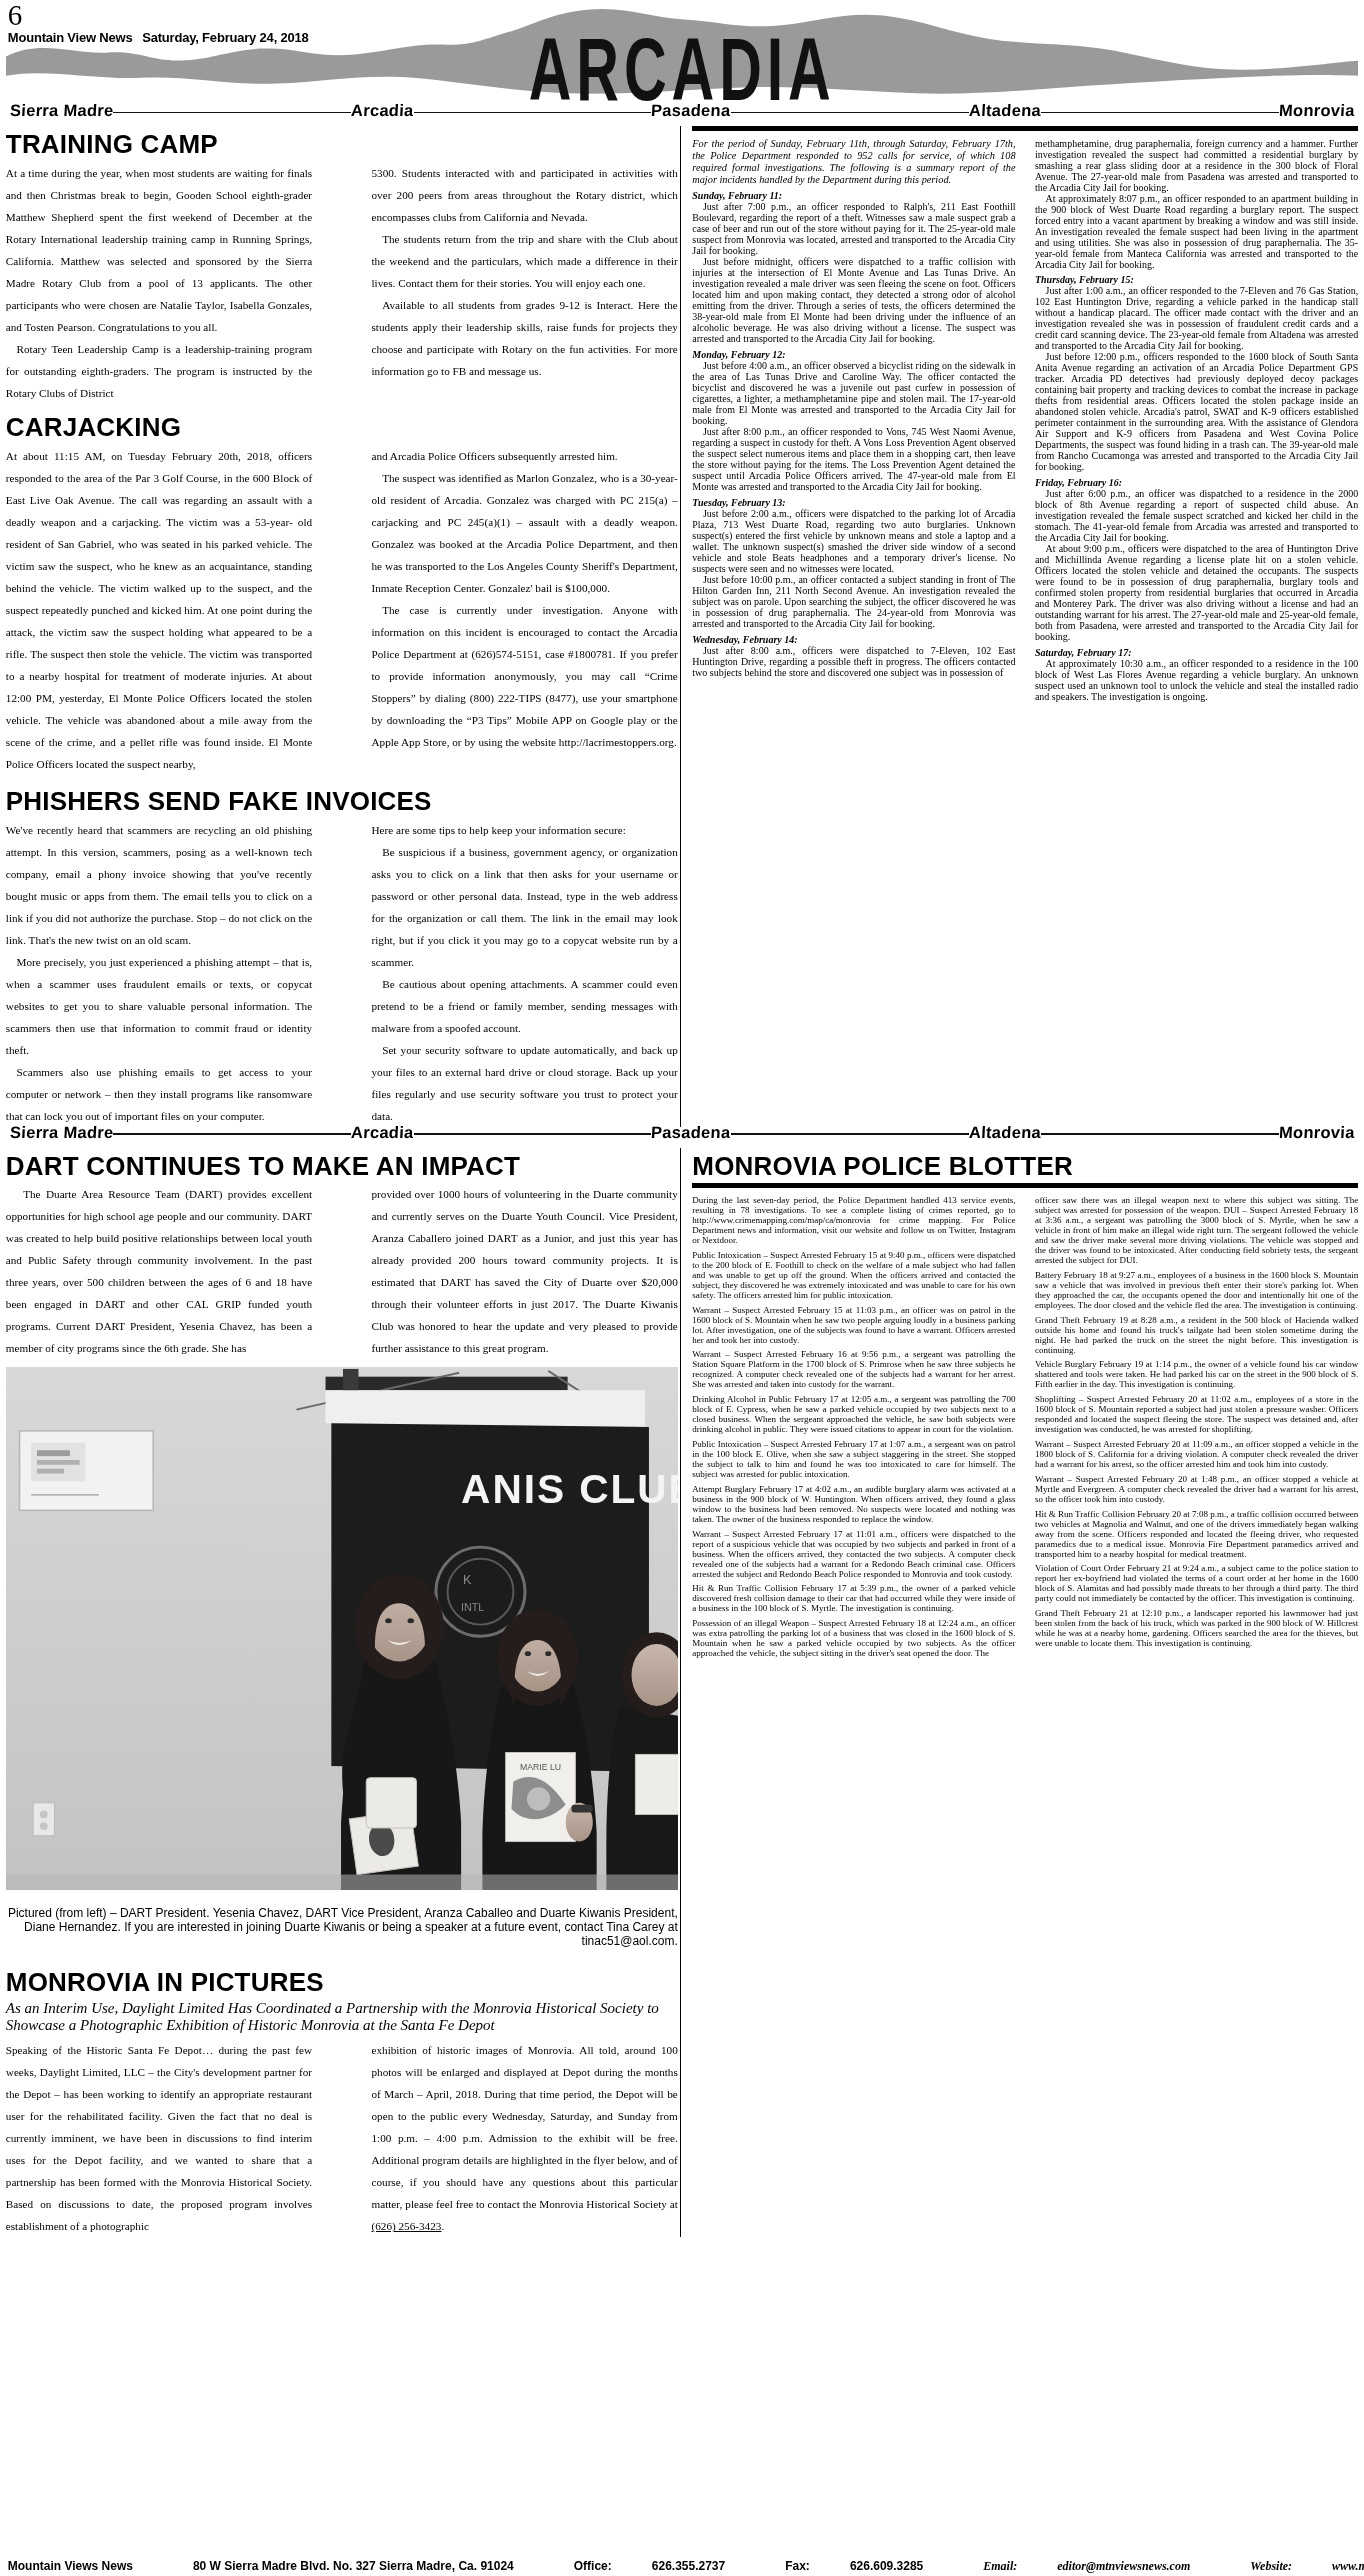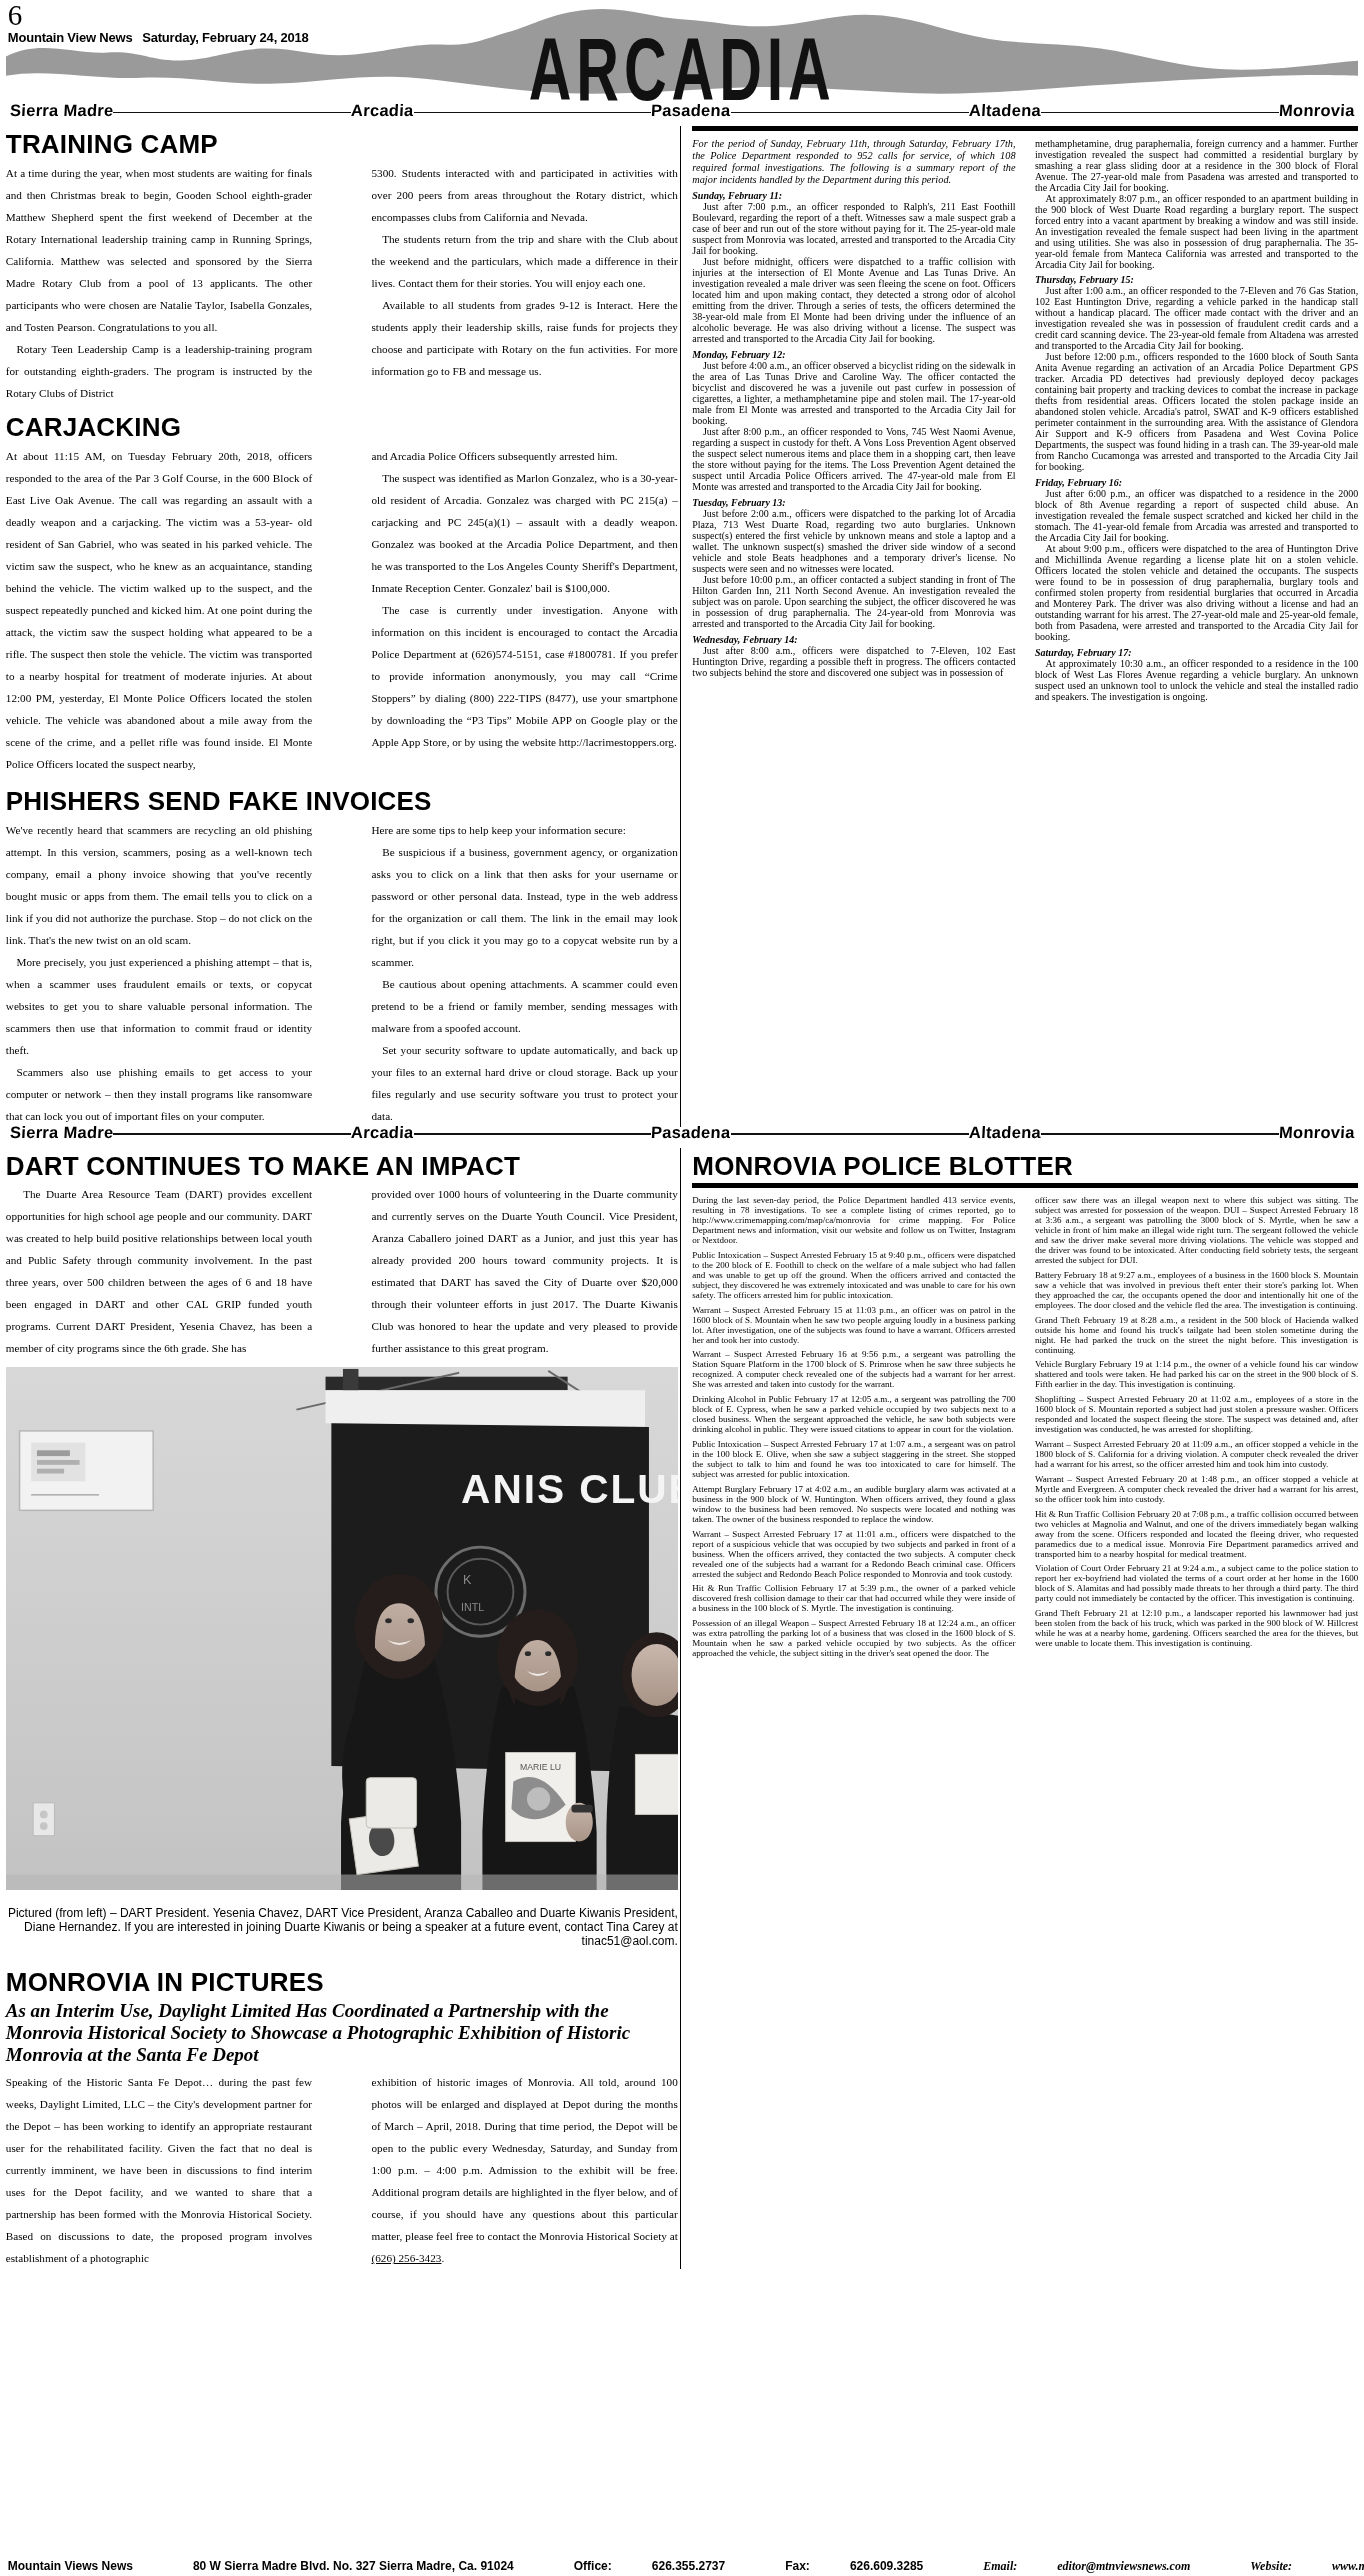--- a/index.html
+++ b/index.html
@@ -100,21 +100,21 @@
     font-size:12px; font-weight:bold;
     white-space:nowrap; padding:0 7.8px;
     display:flex; align-items:baseline;gap:20px;
   }
   .footer .sp { display:inline-block; width:8.7px; }
   .footer .it { font-family:"Liberation Serif", serif; font-style:italic; font-weight:bold; }
   u.link { text-decoration:underline; }
 
   .subhead-ital {
     font-family:"Liberation Serif", serif;
-    font-style:italic; font-weight:bold; font-size:19px; line-height:22px;
+    font-style:italic; font-weight:normal; font-size:15px; line-height:17px;
     margin:1.9px 0 5.8px 0;
   }
 </style>
 </head>
 <body>
 
 <div class="page">
 
   <div class="folio">
     <div class="folio-num">6</div>

